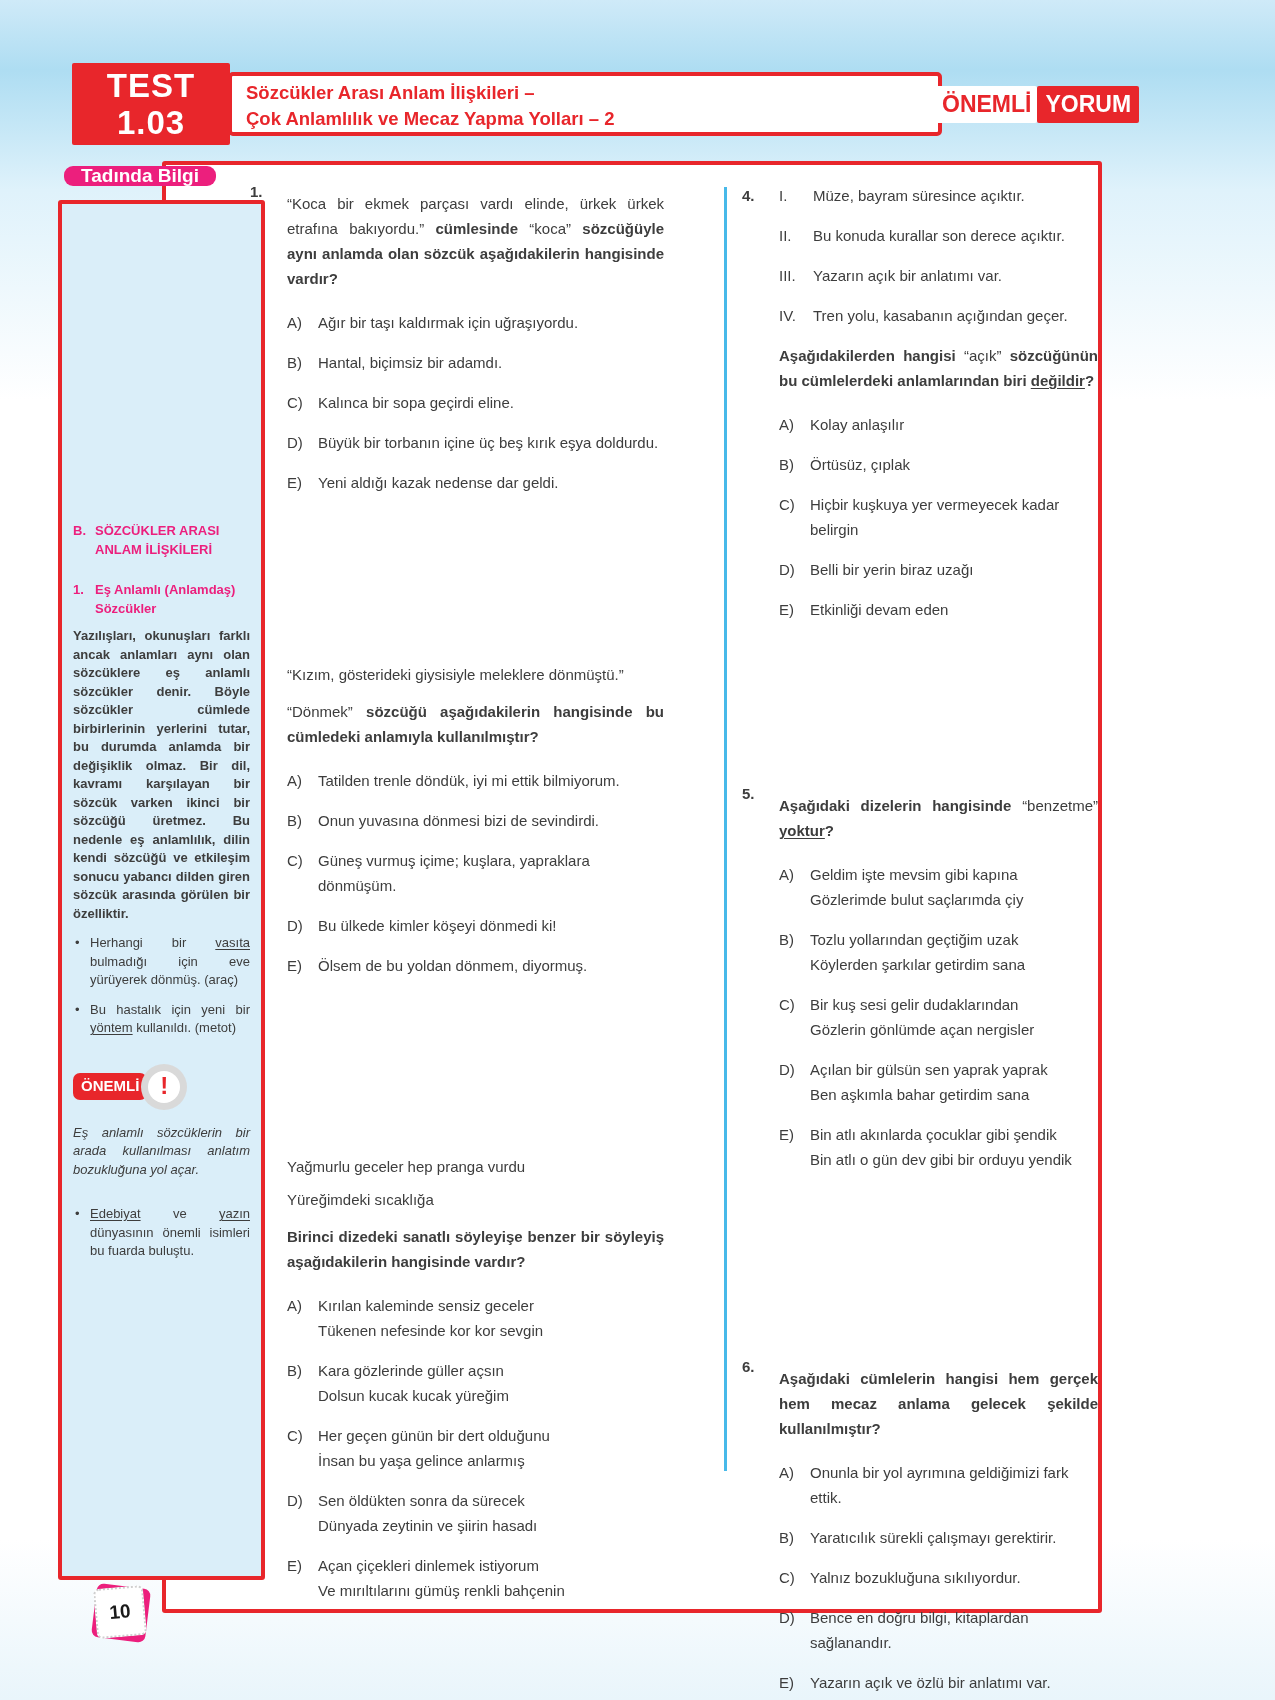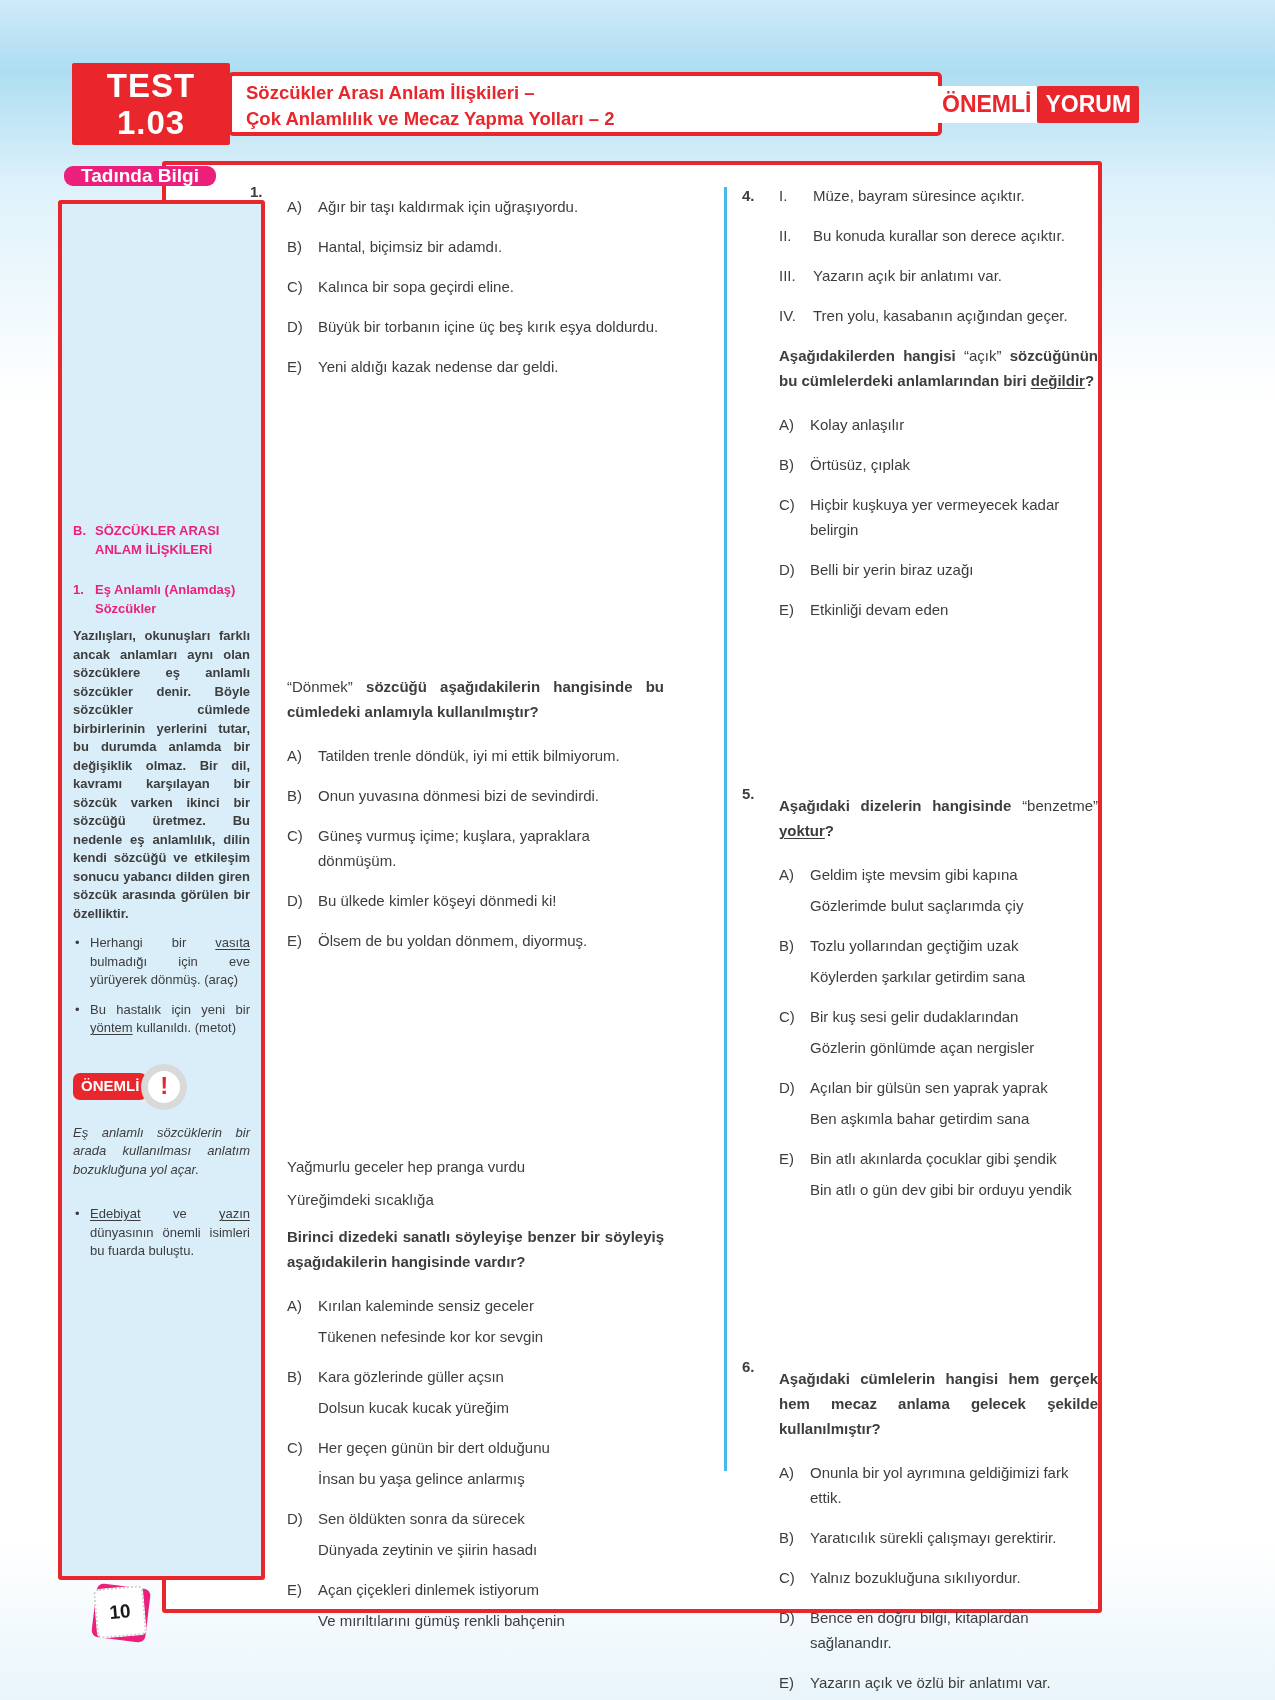--- a/index.html
+++ b/index.html
@@ -35,21 +35,21 @@
   .ilabel{flex:none;width:34px;}
   .itext{flex:1;}
   .qintro{margin-bottom:8px;}
   .qstem{text-align:justify;margin-top:12px;}
   .b{font-weight:700;}
   .u{text-decoration:underline;text-underline-offset:2px;}
   .opt{display:flex;margin-top:15px;}
   .qstem + .opt{margin-top:19px;}
   .olabel{flex:none;width:31px;}
   .olines{flex:1;}
-  .olines > div + div{margin-top:6px;}
+  .olines > div + div{}
   
   #sidebar{position:absolute;left:58px;top:200px;width:207px;height:1380px;box-sizing:border-box;background:#daeef9;
     border:4px solid #e8262b;border-radius:3px;z-index:2;}
   #tadinda-badge{position:absolute;left:64px;top:166px;width:152px;height:20px;background:#ec1f7d;border-radius:9px;
     color:#fff;font-weight:700;font-size:19px;display:flex;align-items:center;justify-content:center;z-index:3;}
   .sidebar-content{padding:318px 11px 0 11px;font-size:13px;line-height:18.5px;color:#3d3d3d;}
   .sheading{display:flex;color:#ec1f7d;font-weight:700;}
   .sletter{flex:none;width:22px;}
   .ssub{display:flex;color:#ec1f7d;font-weight:700;margin-top:22px;}
   .sparagraph{margin-top:9px;text-align:justify;font-weight:bold;}
@@ -83,20 +83,21 @@
 <div id="brand">
   <span class="brand-left">ÖNEMLİ</span>
   <span class="brand-right">YORUM</span>
 </div>
 
 <div id="main-box">
   <div id="divider"></div>
   <div class="question" id="q1">
       <div class="qnum">1.</div>
       <div class="qbody">
+        <div class="qstem"><span>“Koca bir ekmek parçası vardı elinde, ürkek ürkek etrafına bakıyordu.” </span><span class="b ">cümlesinde </span><span>“koca” </span><span class="b ">sözcüğüyle aynı anlamda olan sözcük aşağıdakilerin hangisinde vardır?</span></div>
         <div class="opt">
           <span class="olabel">A)</span>
           <div class="olines">
             <div>Ağır bir taşı kaldırmak için uğraşıyordu.</div>
           </div>
         </div>
         <div class="opt">
           <span class="olabel">B)</span>
           <div class="olines">
             <div>Hantal, biçimsiz bir adamdı.</div>
@@ -118,20 +119,21 @@
           <span class="olabel">E)</span>
           <div class="olines">
             <div>Yeni aldığı kazak nedense dar geldi.</div>
           </div>
         </div>
       </div>
     </div>
   <div class="question" id="q2">
       <div class="qnum">2.</div>
       <div class="qbody">
+        <div class="qintro">“Kızım, gösterideki giysisiyle meleklere dönmüştü.”</div>
         <div class="qstem"><span>“Dönmek” </span><span class="b ">sözcüğü aşağıdakilerin hangisinde bu cümledeki anlamıyla kullanılmıştır?</span></div>
         <div class="opt">
           <span class="olabel">A)</span>
           <div class="olines">
             <div>Tatilden trenle döndük, iyi mi ettik bilmiyorum.</div>
           </div>
         </div>
         <div class="opt">
           <span class="olabel">B)</span>
           <div class="olines">

